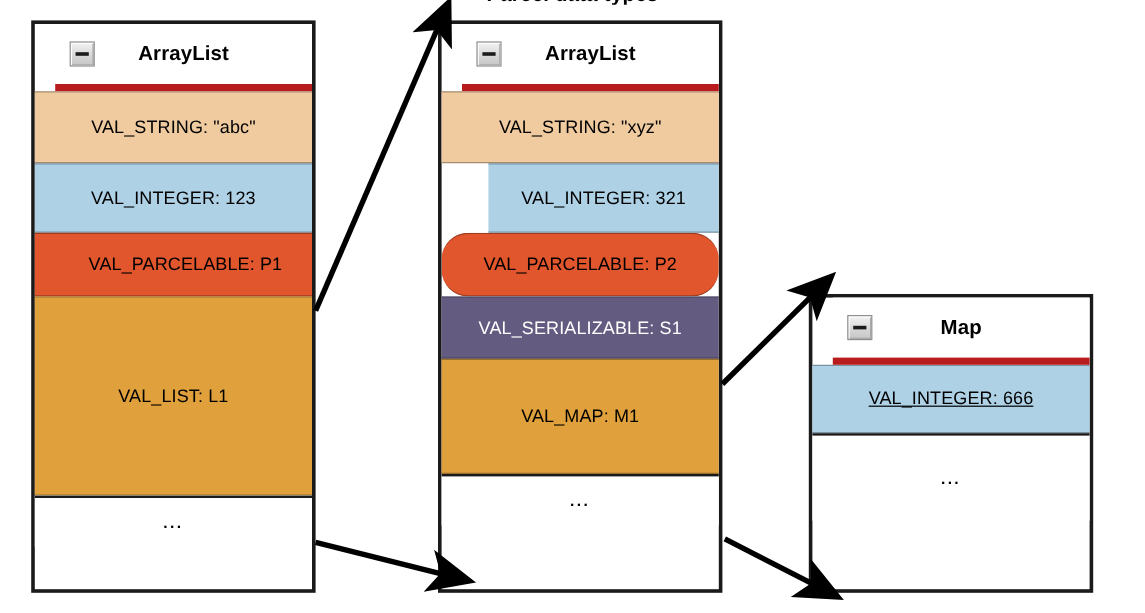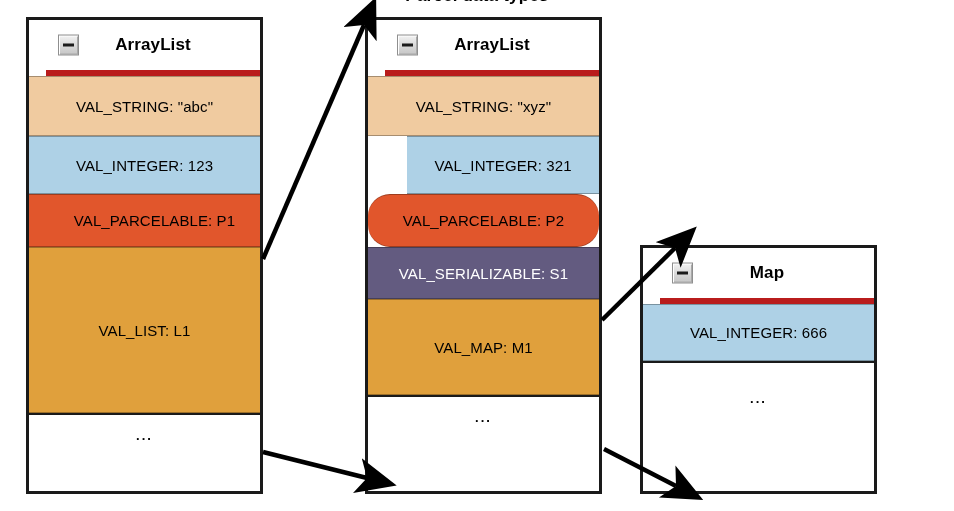--- a/index.html
+++ b/index.html
@@ -186,28 +186,28 @@
       <span>VAL_SERIALIZABLE: S1</span>
     </div>
     <div class="row c-map" style="height:96px;">
       <span>VAL_MAP: M1</span>
     </div>
     <div class="row plain ellipsis" style="height:43px;">
       <span>...</span>
     </div>
   </div>
 
-  <div class="node" style="left:640px; top:245px; width:237px; height:249px;">
+  <div class="node" style="left:674px; top:245px; width:237px; height:249px;">
     <div class="node-header">
       <span class="collapse-icon">
         <span class="bar"></span>
       </span>
       <span class="node-title">Map</span>
     </div>
-    <div class="row c-integer" style="height:57px;">
+    <div class="row c-integer" style="height:57px;text-decoration:underline;">
       <span>VAL_INTEGER: 666</span>
     </div>
     <div class="row plain ellipsis" style="height:73px;">
       <span>...</span>
     </div>
   </div>
 
 </div>
 
 </body></html>

